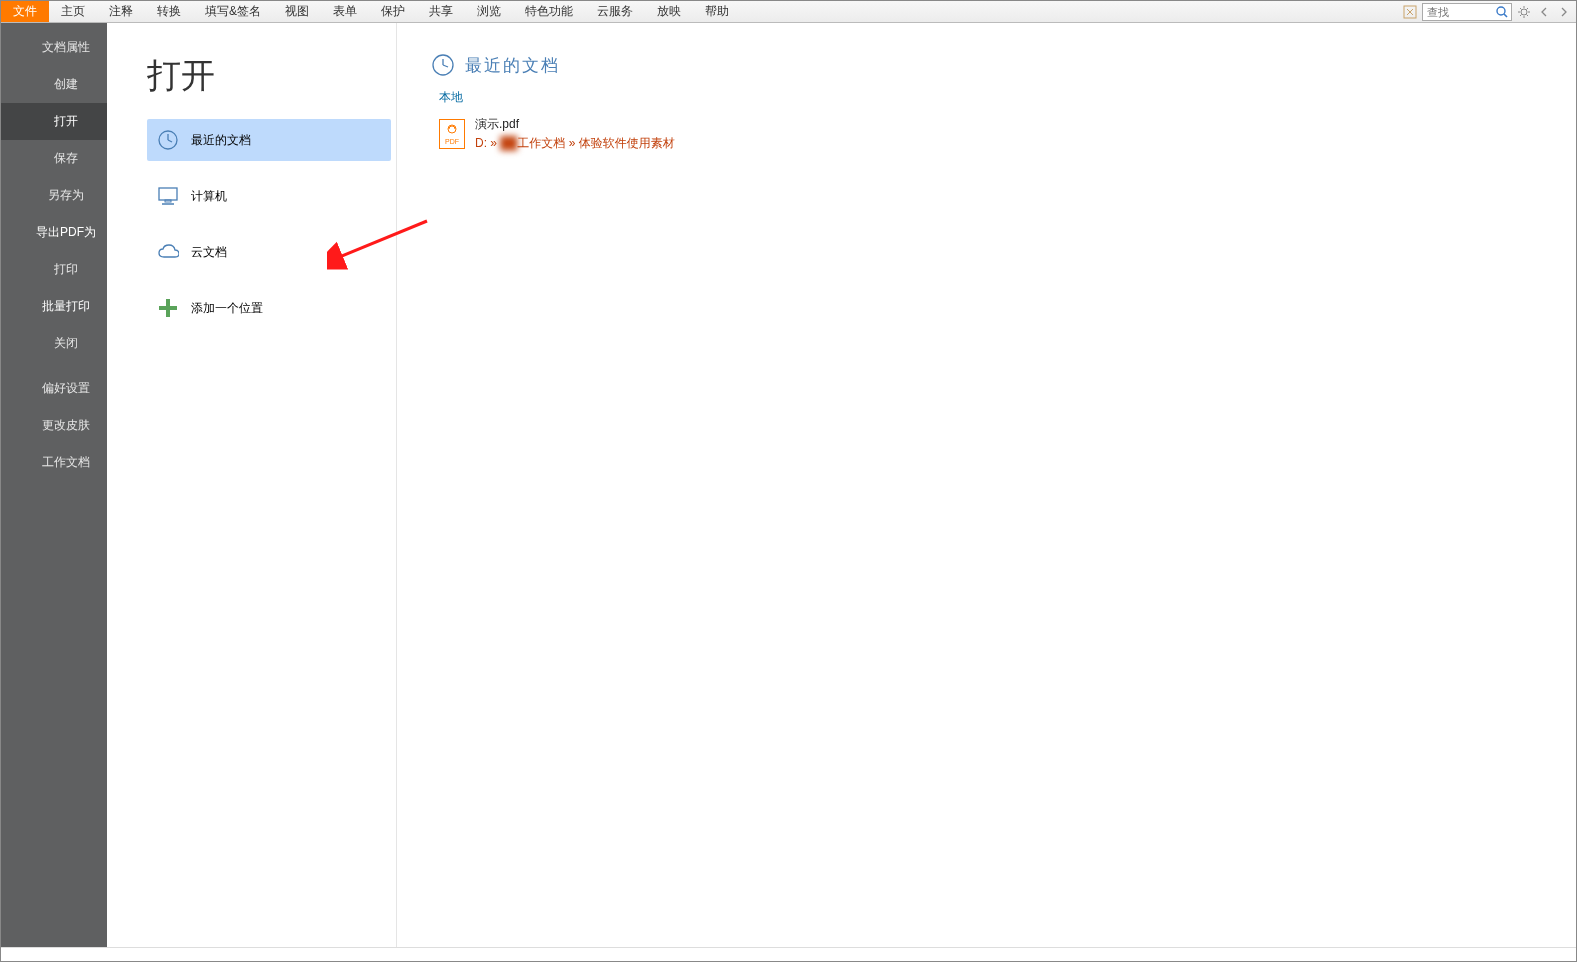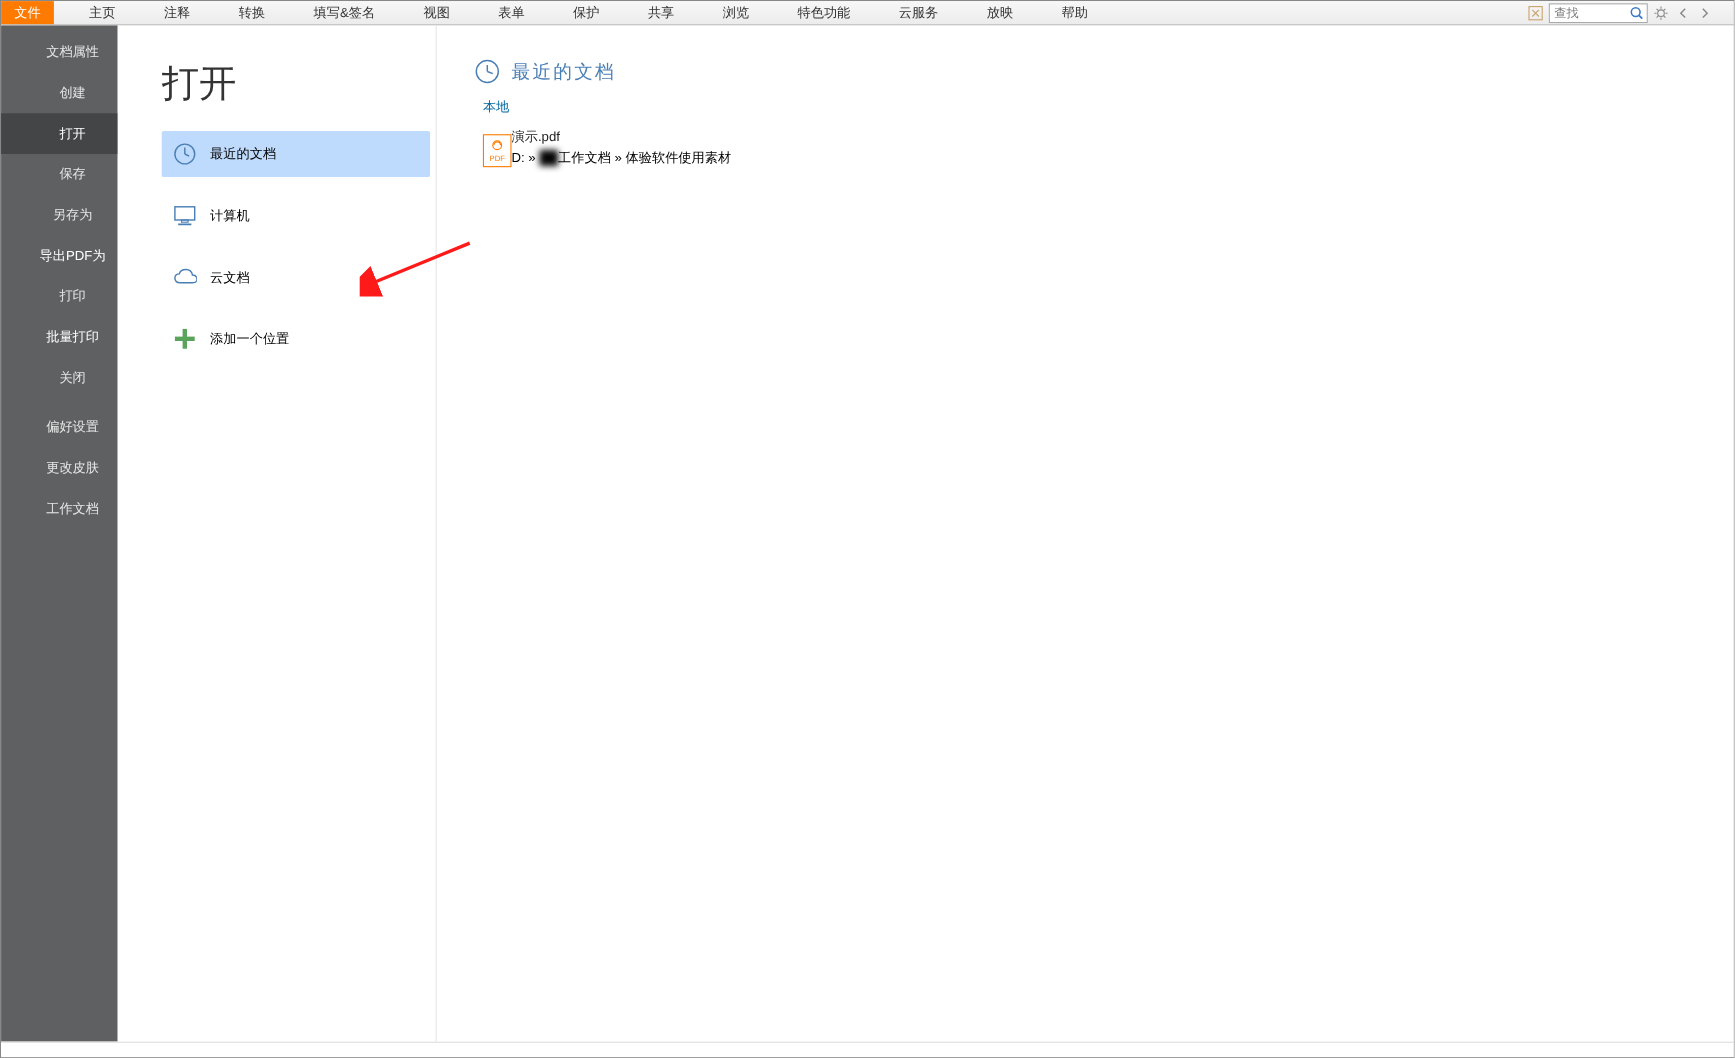--- a/index.html
+++ b/index.html
@@ -2,21 +2,21 @@
 <html><head>
 <meta charset="utf-8">
 <style>
   * { box-sizing: border-box; margin: 0; padding: 0; }
   html, body { height: 100%; font-family: "Microsoft YaHei", Arial, sans-serif; font-size: 12px; background: #fff; }
   .app { display: flex; flex-direction: column; height: 962px; width: 1577px; border: 1px solid #888; }
   
   .menu-bar { display: flex; align-items: stretch; height: 22px; background: linear-gradient(#f7f7f7,#ececec); border-bottom: 1px solid #bbb; position: relative; }
   .menu-tab { padding: 0 12px; display:flex; align-items:center; color:#333; cursor:pointer; font-size:12px; }
   .menu-tab.active { background:#ff7a00; color:#fff; }
-  .menu-right { position:absolute; right:18px; top:0; height:100%; display:flex; align-items:center; gap:4px; }
+  .menu-right { position:absolute; right:4px; top:0; height:100%; display:flex; align-items:center; gap:4px; }
   .search-box { display:flex; align-items:center; border:1px solid #aaa; background:#fff; height:18px; }
   .search-box input { border:none; outline:none; width:70px; padding:0 4px; font-size:11px; color:#888; }
   .search-icon { width:18px; height:18px; display:flex; align-items:center; justify-content:center; }
   .mini-icon { width:16px; height:16px; display:flex; align-items:center; justify-content:center; color:#666; font-size:11px; }
   
   .body { flex:1; display:flex; min-height:0; }
   .sidebar { width:106px; background:#5f6061; display:flex; flex-direction:column; padding-top:6px; }
   .sidebar-item { color:#e6e6e6; font-size:12px; padding:10px 0 10px 24px; cursor:pointer;text-align:center; }
   .sidebar-item.active { background:#444546; color:#fff; }
   .sidebar-item.disabled { color:#ffffff; }
@@ -27,37 +27,37 @@
   .page-title { font-size:34px; color:#333; font-weight:300; margin-bottom:20px; }
   .source-list { display:flex; flex-direction:column; gap:14px; }
   .source-item { display:flex; align-items:center; gap:12px; padding:10px 10px; border-radius:2px; cursor:pointer; width:244px; position:relative; }
   .source-item.selected { background:#bedafc; }
   .source-icon { width:22px; height:22px; display:flex; align-items:center; justify-content:center; }
   
   .detail { flex:1; padding:30px 0 0 34px; position:relative; }
   .detail-header { display:flex; align-items:center; gap:10px; margin-bottom:12px; }
   .detail-title { color:#4a7fb5; font-size:17px; letter-spacing:2px; }
   .local-label { color:#0369a1; margin:4px 0 6px 8px; }
-  .recent-row { display:flex; align-items:flex-end; padding:4px 8px; cursor:pointer; }
+  .recent-row { display:flex; align-items:center; gap:10px; padding:4px 8px; cursor:pointer; }
   .pdf-icon { width:26px; height:30px; border:1px solid #ff7a00; display:flex; flex-direction:column; align-items:center; justify-content:center; font-size:7px; color:#ff7a00; }
   .recent-file-name { color:#222; }
-  .recent-file-path { color:#000000; margin-top:2px; }
+  .recent-file-path { color:#c2410c; margin-top:2px; }
   .blur { filter: blur(3px); display:inline-block; }
   
   .arrow { position:absolute; left:220px; top:193px; pointer-events:none; }
   .status-bar { height:14px; background:#fff; border-top:1px solid #ddd; }
   svg { display:block; }
 </style>
 </head>
 <body>
 
 <div class="app">
 
   <div class="menu-bar">
-    <div id="menu-tabs" style="display: flex; gap: 20px;">
+    <div id="menu-tabs" style="display: flex;">
         <div class="menu-tab active">文件</div>
         <div class="menu-tab">主页</div>
         <div class="menu-tab">注释</div>
         <div class="menu-tab">转换</div>
         <div class="menu-tab">填写&amp;签名</div>
         <div class="menu-tab">视图</div>
         <div class="menu-tab">表单</div>
         <div class="menu-tab">保护</div>
         <div class="menu-tab">共享</div>
         <div class="menu-tab">浏览</div>

